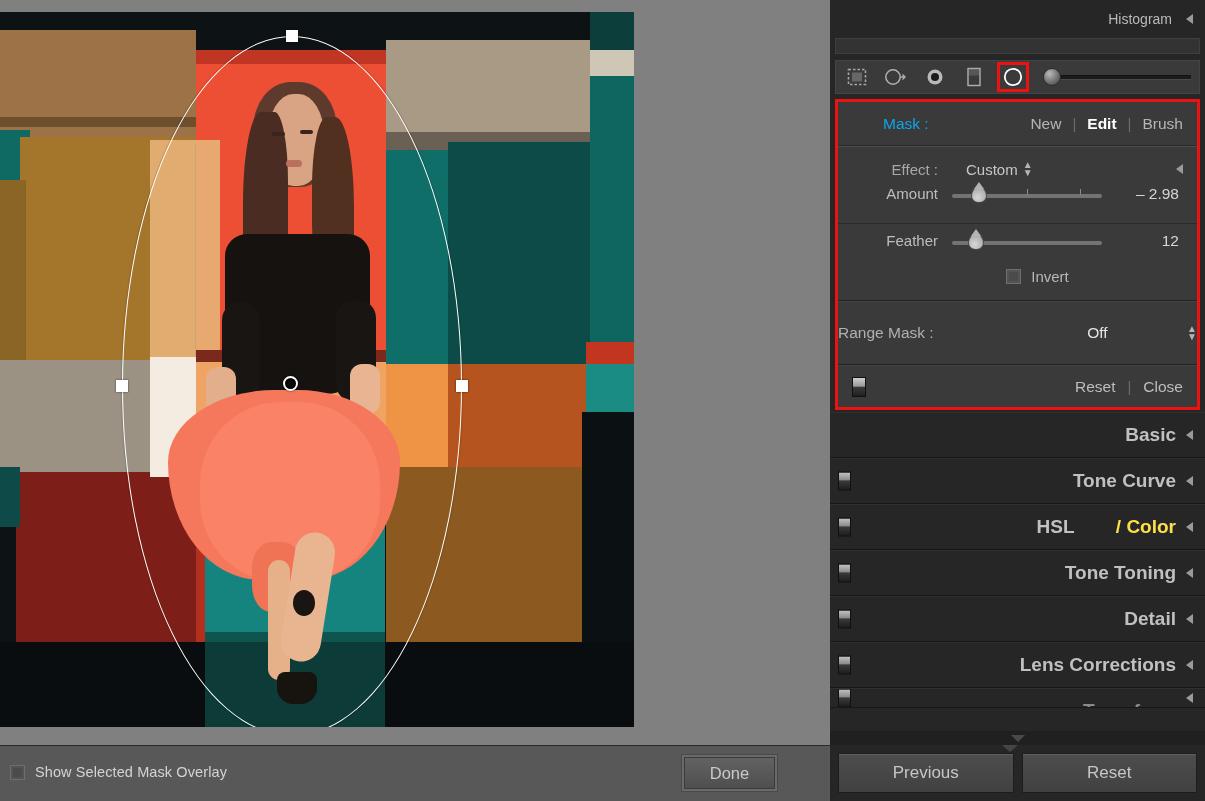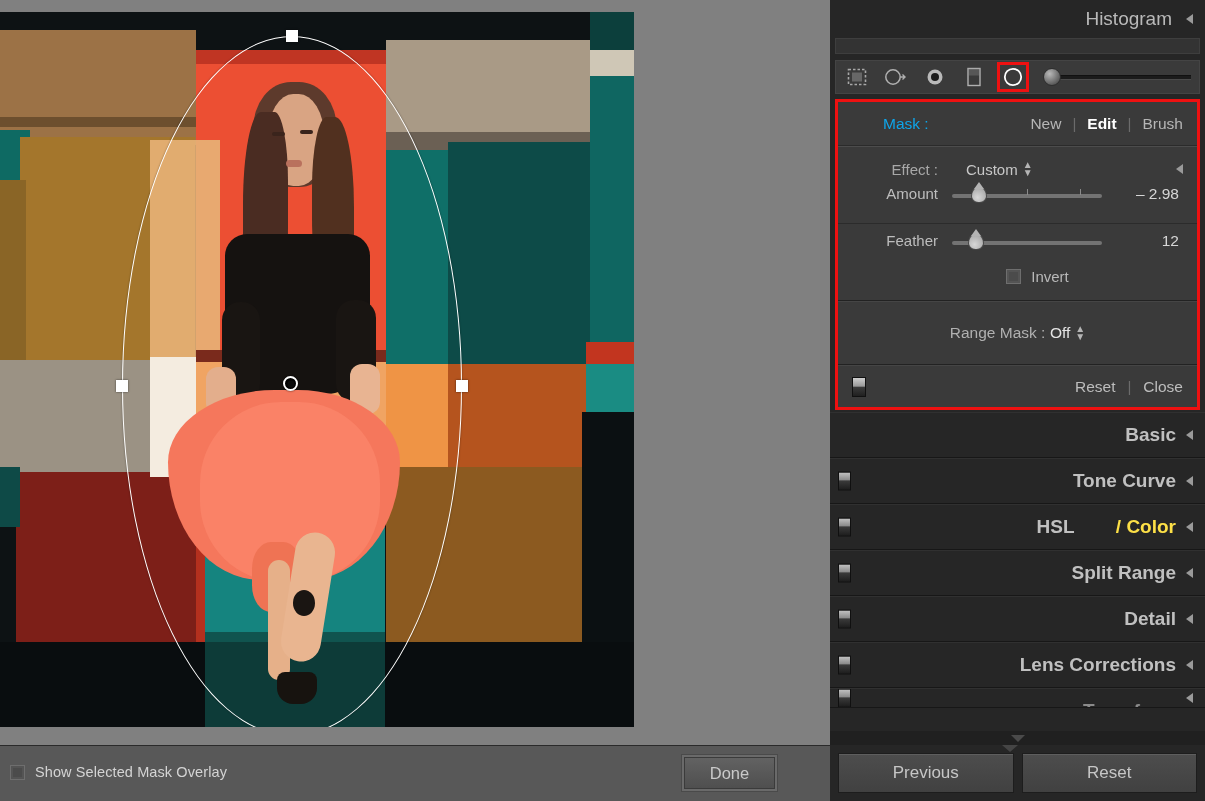--- a/index.html
+++ b/index.html
@@ -102,21 +102,21 @@
     position:absolute; left:830px; top:0;
     width:375px; height:745px;
     background:#262626;
     overflow:hidden;
   }
   .rp-title {
     height:38px;
     display:flex; align-items:center; justify-content:flex-end;
     padding-right:12px; gap:14px;
   }
-  .rp-title .t { color:#b9b9b9; font-size:19px; }
+  .rp-title .t { color:#b9b9b9; font-size:14px; }
   .tri {
     width:0; height:0;
     border-top:5px solid transparent;
     border-bottom:5px solid transparent;
     border-right:7px solid #9a9a9a;
   }
   .histo-strip {
     margin:0 5px;
     height:16px;
     background:#333;
@@ -232,21 +232,21 @@
   }
   .invert-row {
     display:flex; align-items:center; justify-content:center;
     gap:10px; height:28px;margin-left:40px;
   }
   .invert-row .lbl { color:#b8b8b8; font-size:15px; }
 
   .range-block {
     background:#3a3a3a;
     height:64px;
-    display:flex; align-items:center; justify-content:center;
+    display:flex; align-items:center; justify-content:space-between;
     border-bottom:1px solid #222;
     border-top:1px solid #454545;
   }
   .range-block .rt { color:#b0b0b0; font-size:15.5px; }
   .range-block .rv { color:#e4e4e4; font-size:15.5px; }
 
   .footer-row {
     background:#3a3a3a;
     height:42px;
     display:flex; align-items:center;
@@ -525,21 +525,21 @@
         <span class="pi-label">Tone Curve</span>
         <span class="tri pi-tri"></span>
       </div>
       <div class="panel-item">
         <span class="pi-switch"></span>
         <span class="pi-label"><span>HSL</span><span class="dim"> / Color</span></span>
         <span class="tri pi-tri"></span>
       </div>
       <div class="panel-item">
         <span class="pi-switch"></span>
-        <span class="pi-label">Split Range</span>
+        <span class="pi-label">Tone Toning</span>
         <span class="tri pi-tri"></span>
       </div>
       <div class="panel-item">
         <span class="pi-switch"></span>
         <span class="pi-label">Detail</span>
         <span class="tri pi-tri"></span>
       </div>
       <div class="panel-item">
         <span class="pi-switch"></span>
         <span class="pi-label">Lens Corrections</span>

